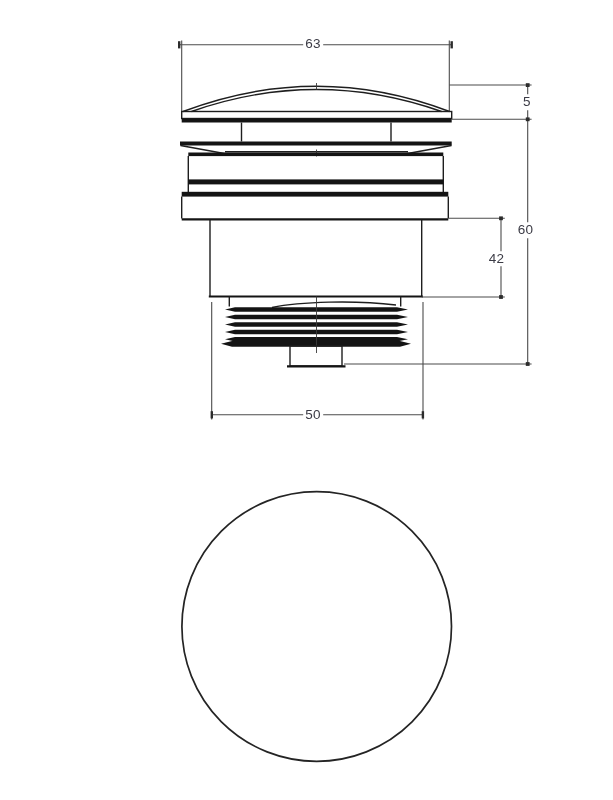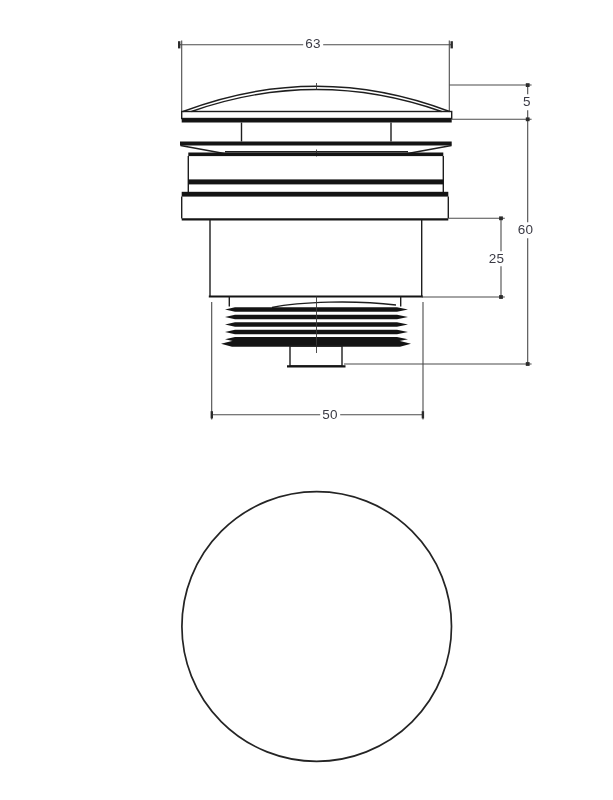--- a/index.html
+++ b/index.html
@@ -137,16 +137,16 @@
     </g>
 
     <g>
       <circle cx="316.7" cy="626.5" r="134.8" fill="#ffffff" stroke="#242424" stroke-width="1.7"></circle>
     </g>
   </svg>
 
   <div class="dim-label" style="left:313px;top:43.5px">63</div>
   <div class="dim-label" style="left:527px;top:102px">5</div>
   <div class="dim-label" style="left:525.5px;top:230px">60</div>
-  <div class="dim-label" style="left:496.5px;top:258.5px">25</div>
-  <div class="dim-label" style="left:330px;top:414.5px">50</div>
+  <div class="dim-label" style="left:496.5px;top:258.5px">42</div>
+  <div class="dim-label" style="left:313px;top:414.5px">50</div>
 
 </div>
 
 </body></html>

